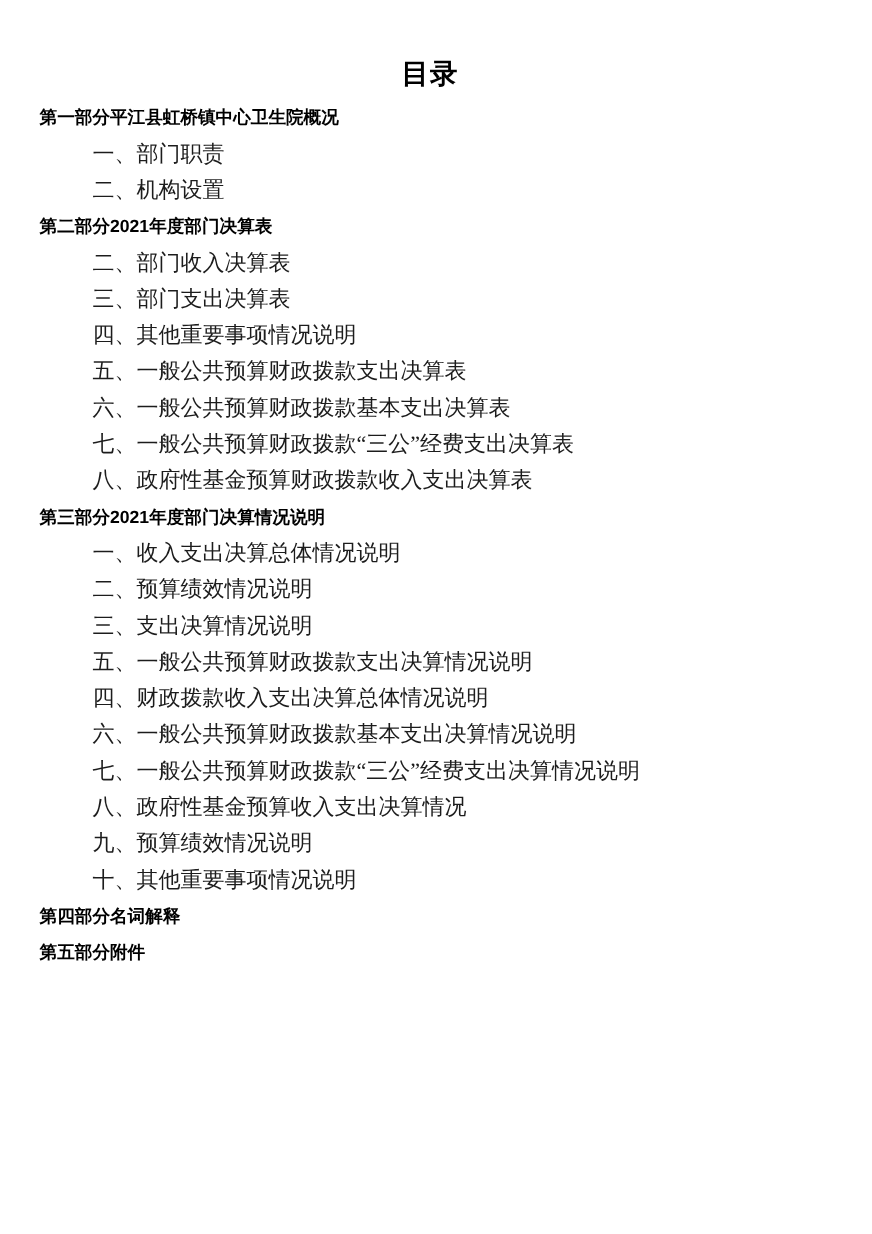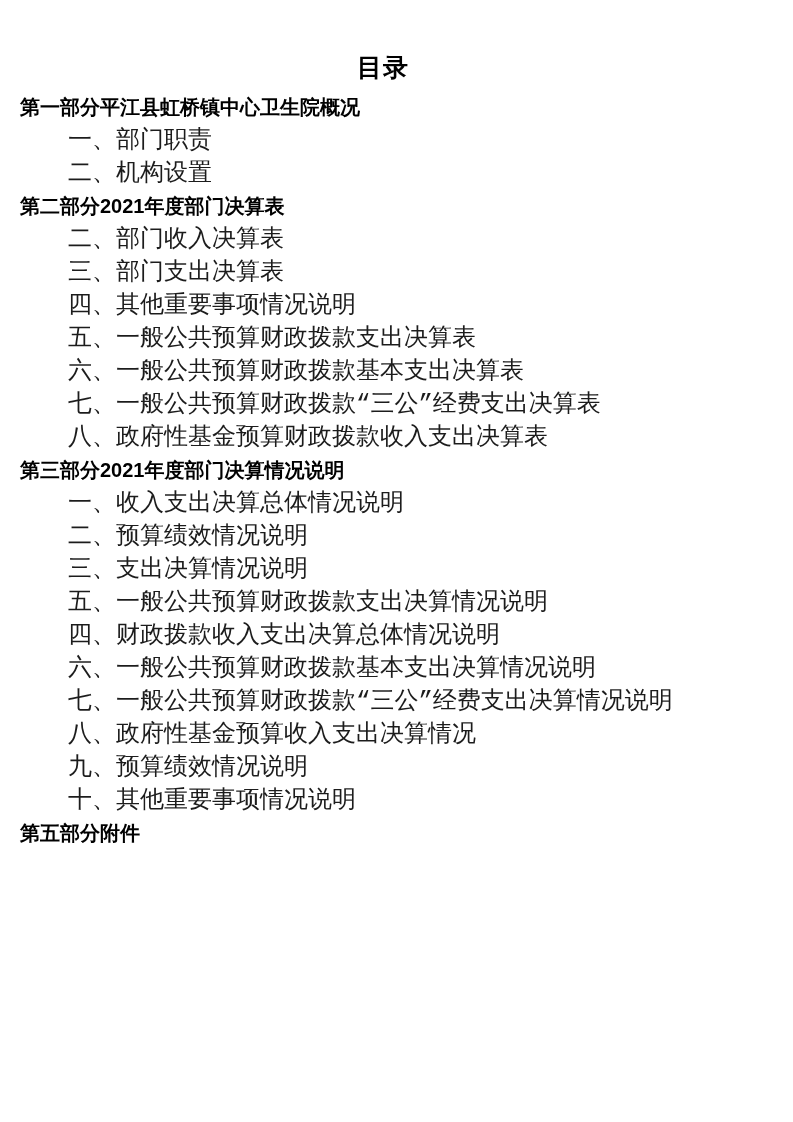--- a/index.html
+++ b/index.html
@@ -7,48 +7,48 @@
     padding: 0;
     background: #ffffff;
   }
   .page {
     position: relative;
     width: 793px;
     height: 1122px;
     margin: 0 auto;
     background: #ffffff;
     box-sizing: border-box;
-    padding: 50px 47px 0 20px;
+    padding: 50px 47px 0 36px;
     overflow: hidden;
   }
   .doc-title {
     text-align: center;
     font-family: "Liberation Sans", "DejaVu Sans", sans-serif;
     font-weight: 700;
     font-size: 25px;
     line-height: 34px;
     color: #000000;
     margin: 0 0 7px 0;
     letter-spacing: 1px;
   }
   .toc {
     margin: 0;
   }
   .toc-heading {
     font-family: "Liberation Sans", "DejaVu Sans", sans-serif;
     font-weight: 700;
-    font-size: 20px;
+    font-size: 16px;
     line-height: 33px;
     color: #000000;
     white-space: nowrap;
   }
   .toc-item {
-    font-family: Liberation Mono, monospace;
+    font-family: Liberation Serif, serif;
     font-weight: 400;
-    font-size: 24px;
+    font-size: 20px;
     line-height: 33px;
     color: #1c1c1c;
     padding-left: 48px;
     white-space: nowrap;
   }
 </style>
 </head>
 <body>
 
 <div class="page">
@@ -75,17 +75,18 @@
     <div class="toc-item">二、预算绩效情况说明</div>
     <div class="toc-item">三、支出决算情况说明</div>
     <div class="toc-item">五、一般公共预算财政拨款支出决算情况说明</div>
     <div class="toc-item">四、财政拨款收入支出决算总体情况说明</div>
     <div class="toc-item">六、一般公共预算财政拨款基本支出决算情况说明</div>
     <div class="toc-item">七、一般公共预算财政拨款“三公”经费支出决算情况说明</div>
     <div class="toc-item">八、政府性基金预算收入支出决算情况</div>
     <div class="toc-item">九、预算绩效情况说明</div>
     <div class="toc-item">十、其他重要事项情况说明</div>
 
+    <div class="toc-heading">第四部分名词解释</div>
 
     <div class="toc-heading">第五部分附件</div>
 
   </div>
 </div>
 
 </body></html>

